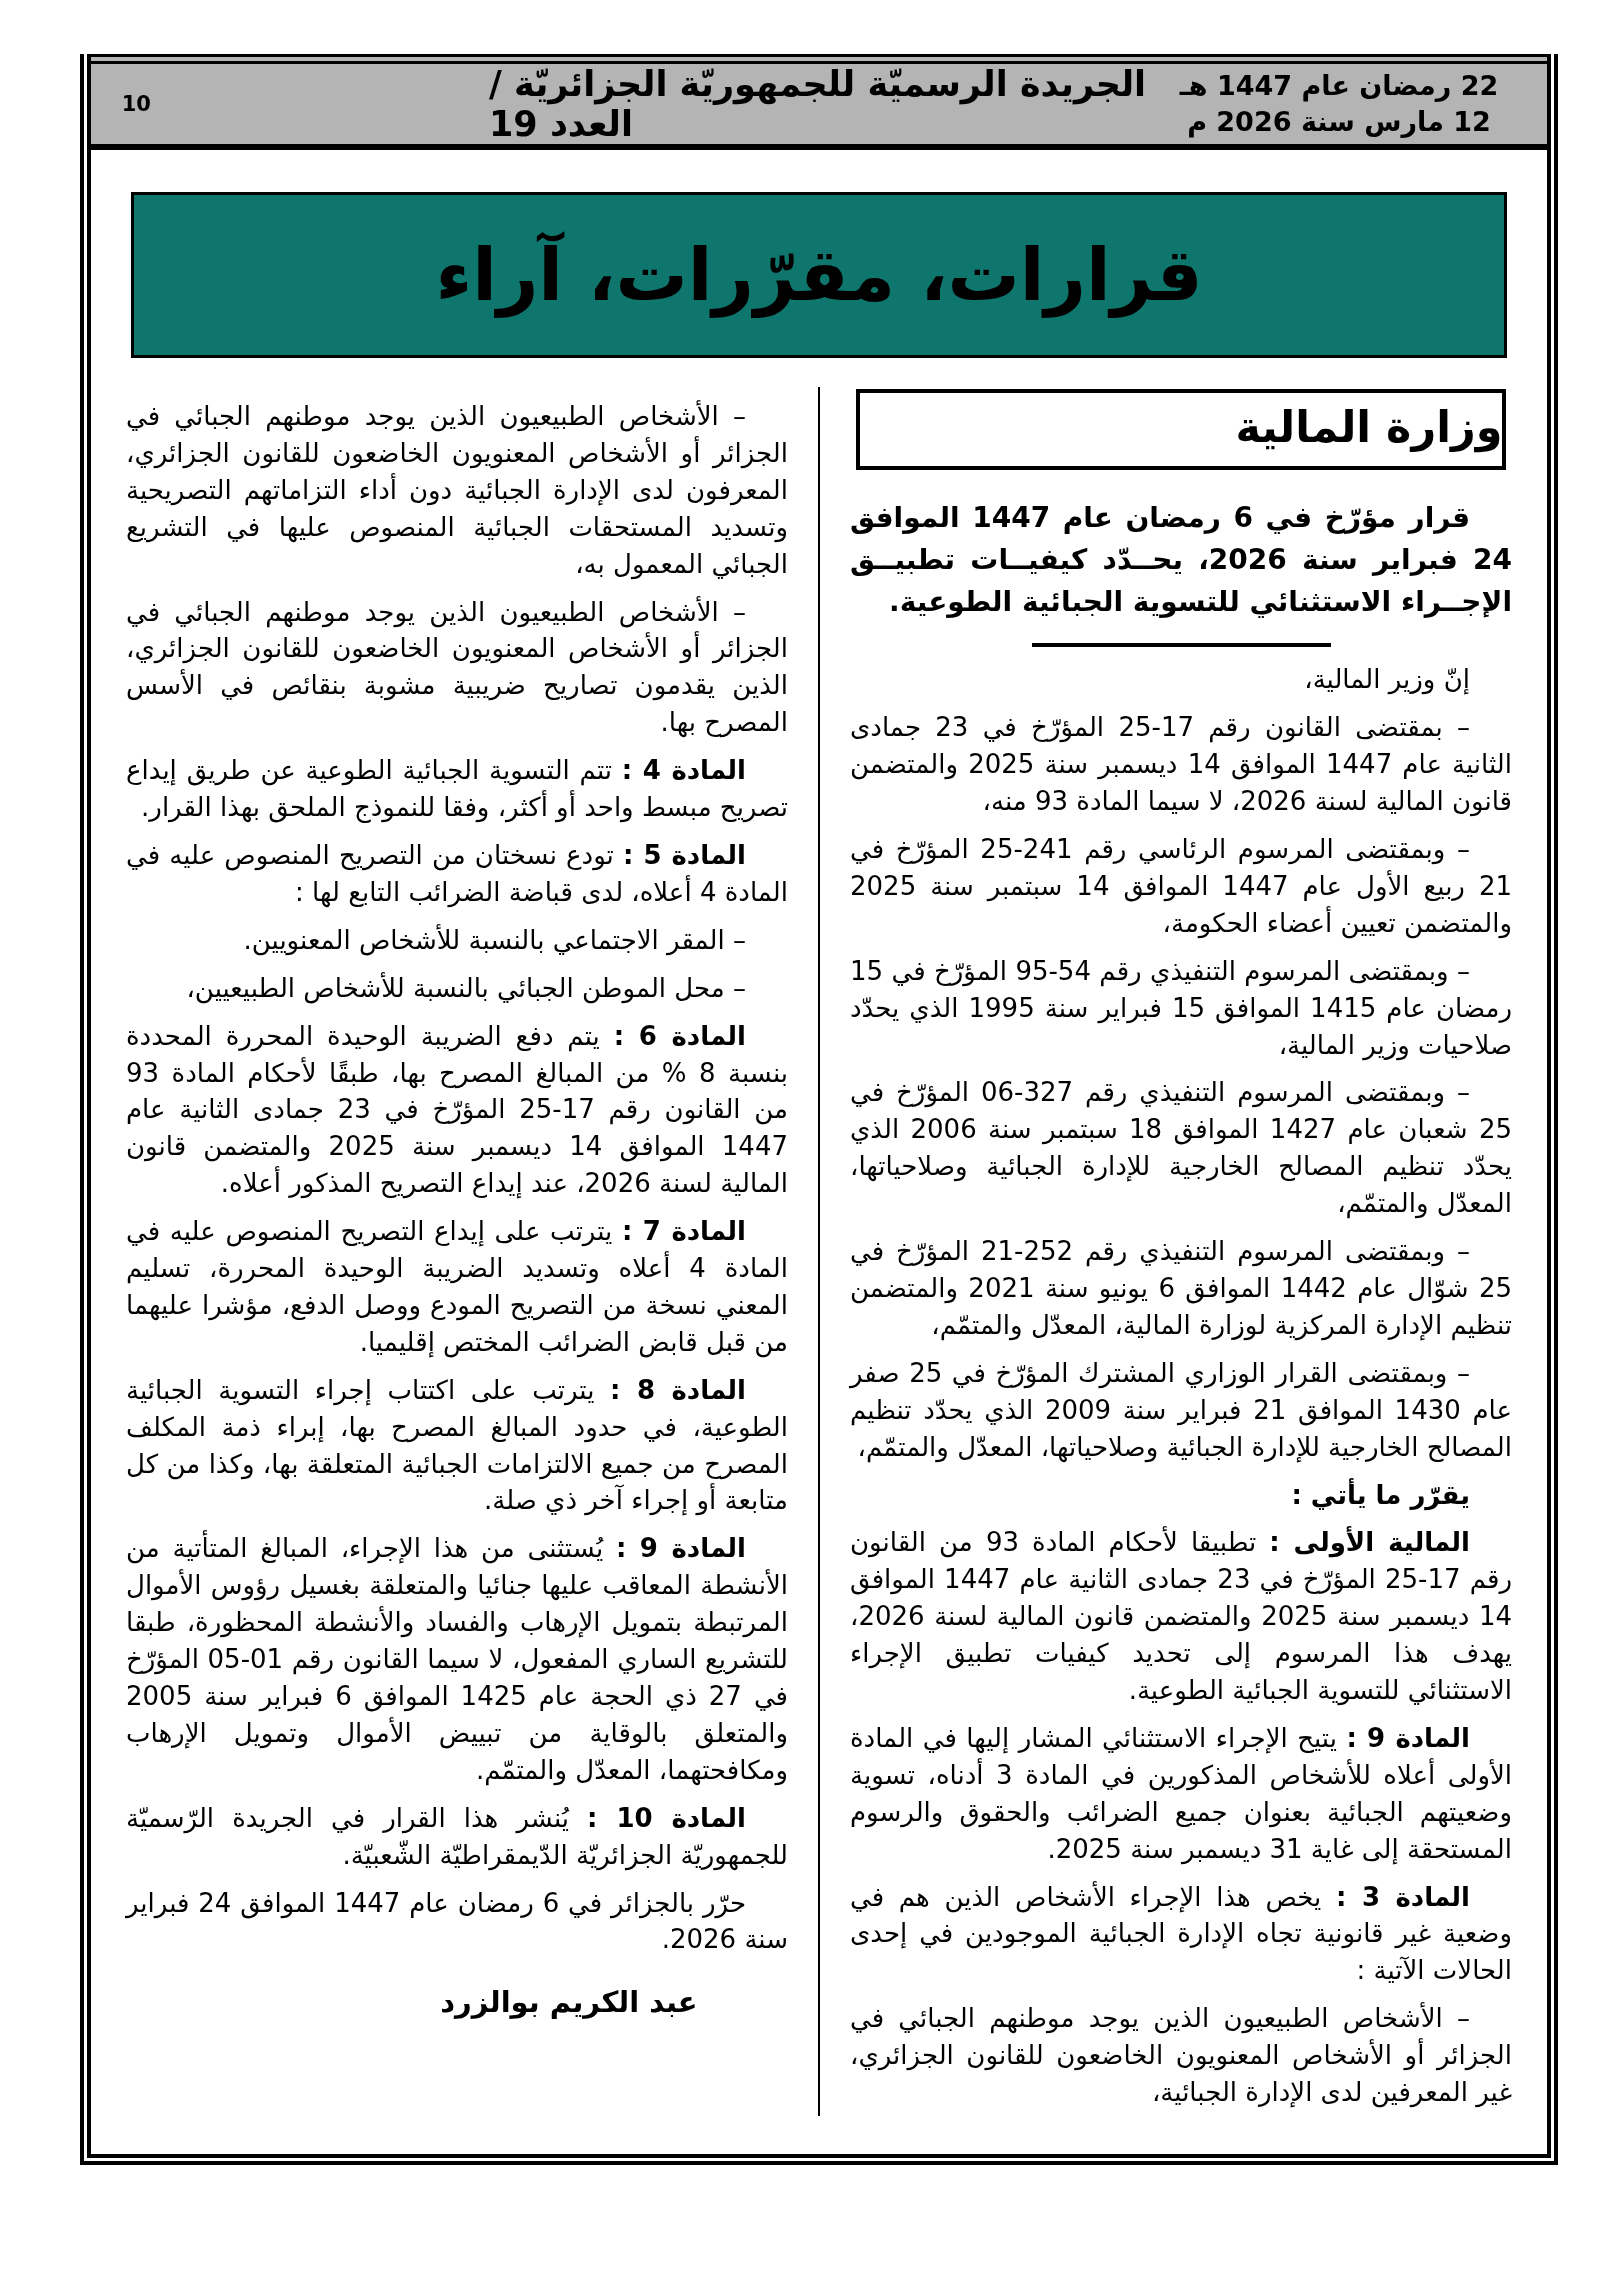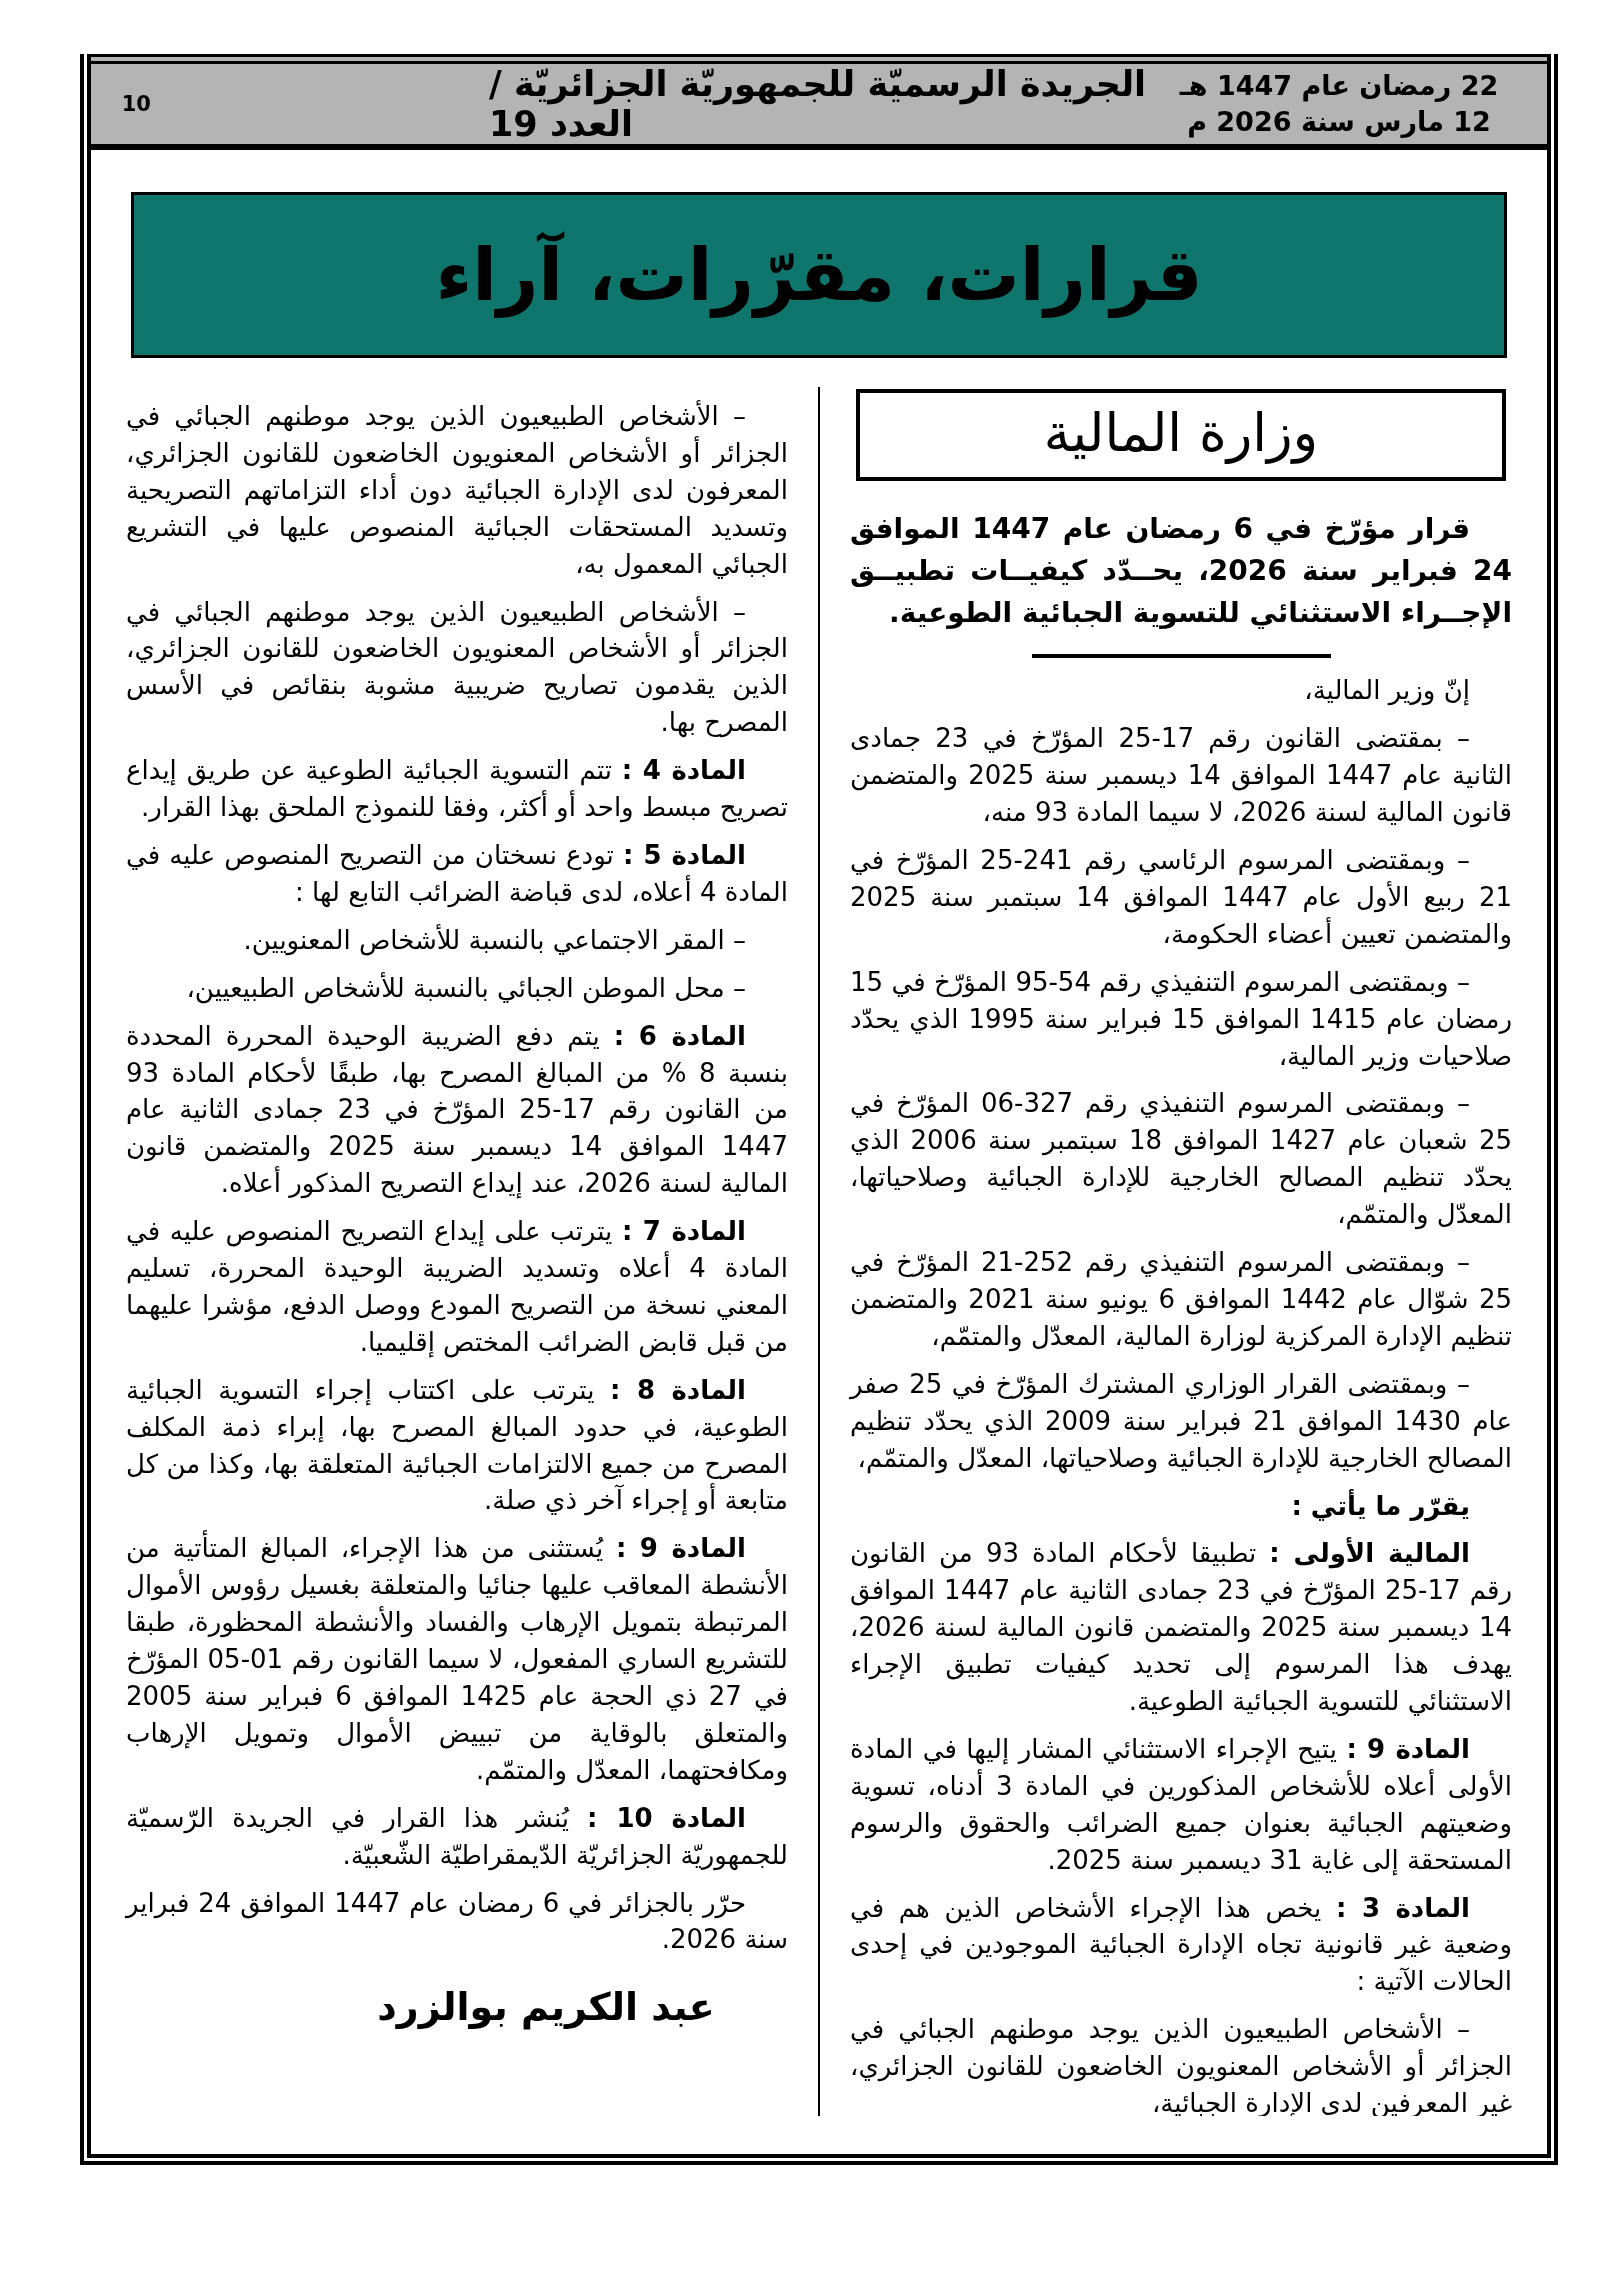--- a/index.html
+++ b/index.html
@@ -69,41 +69,40 @@
     text-indent: 42px;
     margin: 11px 8px;
   }
   .lead { font-weight: bold; }
 
   
   .ministry-box {
     width: 96%;
     margin: 1.8px auto 27px;
     border: 4.5px solid #000;
-    text-align: center;
-    font-weight: normal;
-    font-size: 53px;
+    font-weight: bold;
+    font-size: 43px;
     padding: 9px 0 14.5px;
   }
   .intro {
     font-weight: bold;
     font-size: 28px;
     line-height: 1.5;
     margin-top: 0;
   }
   .short-rule {
     width: 299px; height: 3.6px;
     background: #000;
     margin: 20px auto 14.5px;
   }
   .decides { font-weight: bold; }
 
   .signature {
     font-weight: bold;
-    font-size: 38px;
+    font-size: 29px;
     margin: 27px 12% 16px 45%;
     text-align: center;
     white-space: nowrap;
   }
 </style>
 </head>
 <body>
 
 <div class="page">
   <div class="page-frame">

